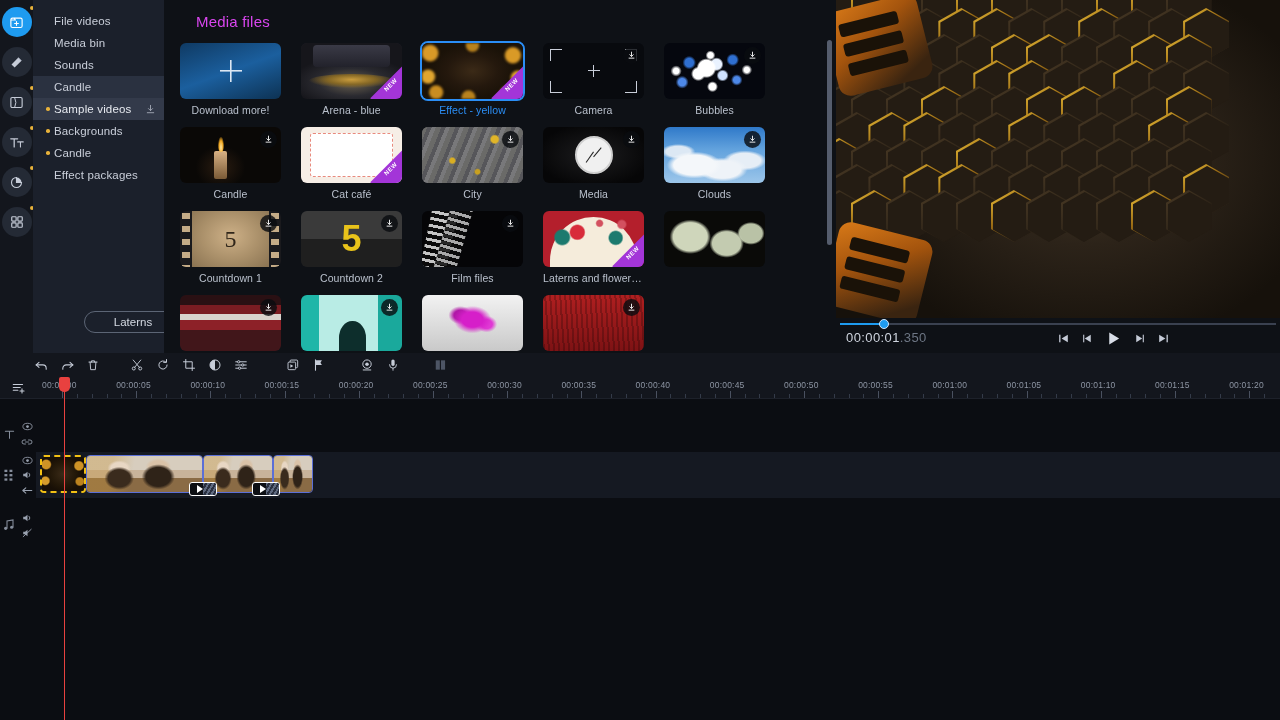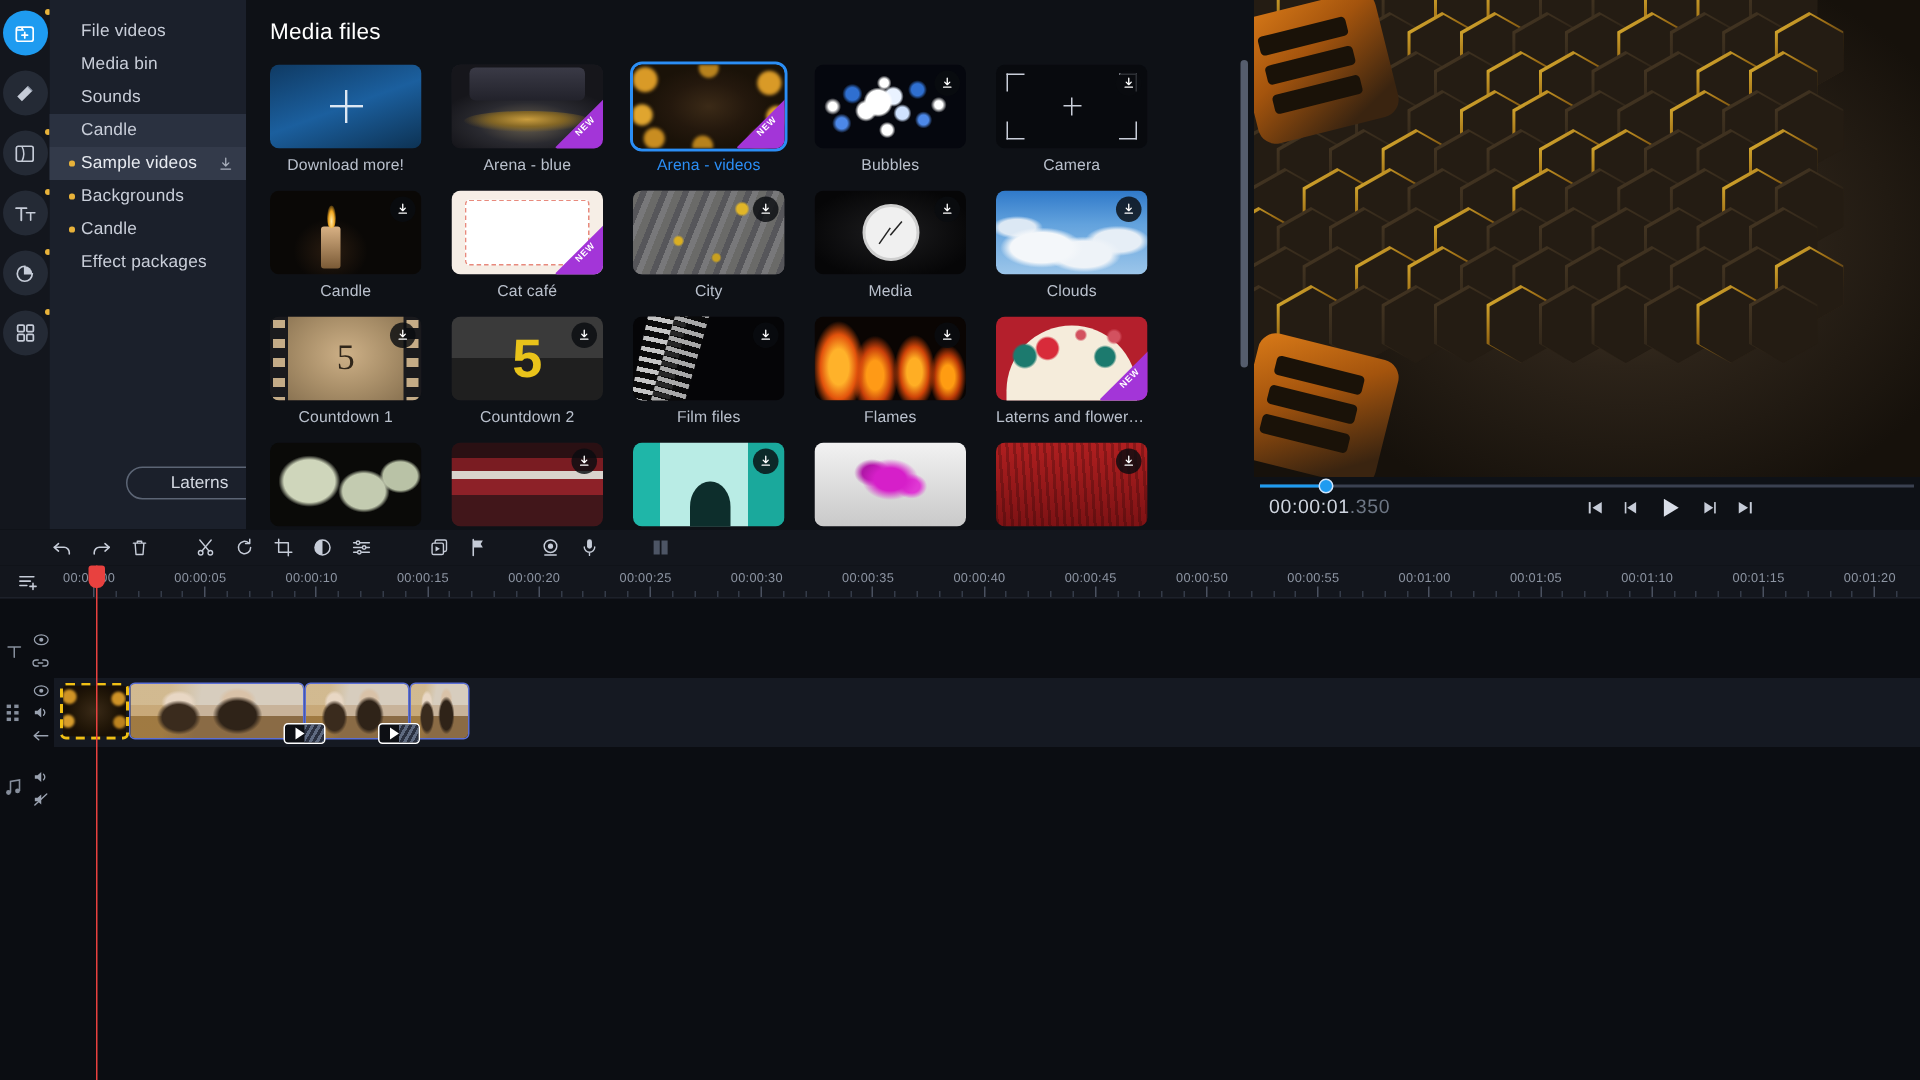--- a/index.html
+++ b/index.html
@@ -59,22 +59,22 @@
     display: flex; align-items: center; justify-content: center;
     font-size: 11.5px; color: #d4d9e2; cursor: pointer; background: transparent;
   }
 
   
   #media {
     position: absolute; left: 164px; top: 0; width: 672px; height: 353px;
     background: #0e1116; overflow: hidden;
   }
   #media-title {
-    position: absolute; left: 16px; top: 13px;
-    font-size: 15px; color: #ffffff; font-weight: 400; letter-spacing: .2px;
+    position: absolute; left: 32px; top: 13px;
+    font-size: 15px; color: #d946ef; font-weight: 400; letter-spacing: .2px;
   }
   #grid {
     position: absolute; left: 16px; top: 43px; right: 16px;
     display: flex; flex-wrap: wrap; gap: 11px 20px;
   }
   .tile { width: 101px; cursor: pointer; }
   .thumb {
     position: relative; width: 101px; height: 56px; border-radius: 6px;
     overflow: hidden; background: #101319;
   }
@@ -593,33 +593,21 @@
           </div>
           <div class="tile-name">Arena - blue</div>
         </div>
         <div class="tile selected">
           <div class="thumb">
             <div class="art art-arena-yellow"></div>
             <span class="badge-new">
               <span>NEW</span>
             </span>
           </div>
-          <div class="tile-name">Arena - videos</div>
-        </div>
-        <div class="tile">
-          <div class="thumb">
-            <div class="art art-bubbles"></div>
-            <span class="dl-badge">
-              <svg width="9" height="9" viewBox="0 0 24 24">
-                <path d="M12 3v11M7.5 10l4.5 4.5L16.5 10" fill="none" stroke="#fff" stroke-width="2.4" stroke-linecap="round" stroke-linejoin="round"></path>
-                <path d="M5.5 19h13" stroke="#fff" stroke-width="2.4" stroke-linecap="round"></path>
-              </svg>
-            </span>
-          </div>
-          <div class="tile-name">Bubbles</div>
+          <div class="tile-name">Effect - yellow</div>
         </div>
         <div class="tile">
           <div class="thumb">
             <div class="art art-camera">
               <i class="ck tl"></i>
               <i class="ck tr"></i>
               <i class="ck bl"></i>
               <i class="ck br"></i>
               <i class="cplus"></i>
             </div>
@@ -627,20 +615,32 @@
               <svg width="9" height="9" viewBox="0 0 24 24">
                 <path d="M12 3v11M7.5 10l4.5 4.5L16.5 10" fill="none" stroke="#fff" stroke-width="2.4" stroke-linecap="round" stroke-linejoin="round"></path>
                 <path d="M5.5 19h13" stroke="#fff" stroke-width="2.4" stroke-linecap="round"></path>
               </svg>
             </span>
           </div>
           <div class="tile-name">Camera</div>
         </div>
         <div class="tile">
           <div class="thumb">
+            <div class="art art-bubbles"></div>
+            <span class="dl-badge">
+              <svg width="9" height="9" viewBox="0 0 24 24">
+                <path d="M12 3v11M7.5 10l4.5 4.5L16.5 10" fill="none" stroke="#fff" stroke-width="2.4" stroke-linecap="round" stroke-linejoin="round"></path>
+                <path d="M5.5 19h13" stroke="#fff" stroke-width="2.4" stroke-linecap="round"></path>
+              </svg>
+            </span>
+          </div>
+          <div class="tile-name">Bubbles</div>
+        </div>
+        <div class="tile">
+          <div class="thumb">
             <div class="art art-candle"></div>
             <span class="dl-badge">
               <svg width="9" height="9" viewBox="0 0 24 24">
                 <path d="M12 3v11M7.5 10l4.5 4.5L16.5 10" fill="none" stroke="#fff" stroke-width="2.4" stroke-linecap="round" stroke-linejoin="round"></path>
                 <path d="M5.5 19h13" stroke="#fff" stroke-width="2.4" stroke-linecap="round"></path>
               </svg>
             </span>
           </div>
           <div class="tile-name">Candle</div>
         </div>
@@ -723,32 +723,20 @@
           <div class="thumb">
             <div class="art art-filmstrip"></div>
             <span class="dl-badge">
               <svg width="9" height="9" viewBox="0 0 24 24">
                 <path d="M12 3v11M7.5 10l4.5 4.5L16.5 10" fill="none" stroke="#fff" stroke-width="2.4" stroke-linecap="round" stroke-linejoin="round"></path>
                 <path d="M5.5 19h13" stroke="#fff" stroke-width="2.4" stroke-linecap="round"></path>
               </svg>
             </span>
           </div>
           <div class="tile-name">Film files</div>
-        </div>
-        <div class="tile">
-          <div class="thumb">
-            <div class="art art-flames"></div>
-            <span class="dl-badge">
-              <svg width="9" height="9" viewBox="0 0 24 24">
-                <path d="M12 3v11M7.5 10l4.5 4.5L16.5 10" fill="none" stroke="#fff" stroke-width="2.4" stroke-linecap="round" stroke-linejoin="round"></path>
-                <path d="M5.5 19h13" stroke="#fff" stroke-width="2.4" stroke-linecap="round"></path>
-              </svg>
-            </span>
-          </div>
-          <div class="tile-name">Flames</div>
         </div>
         <div class="tile">
           <div class="thumb">
             <div class="art art-lanterns"></div>
             <span class="badge-new">
               <span>NEW</span>
             </span>
           </div>
           <div class="tile-name">Laterns and flowers 1</div>
         </div>

